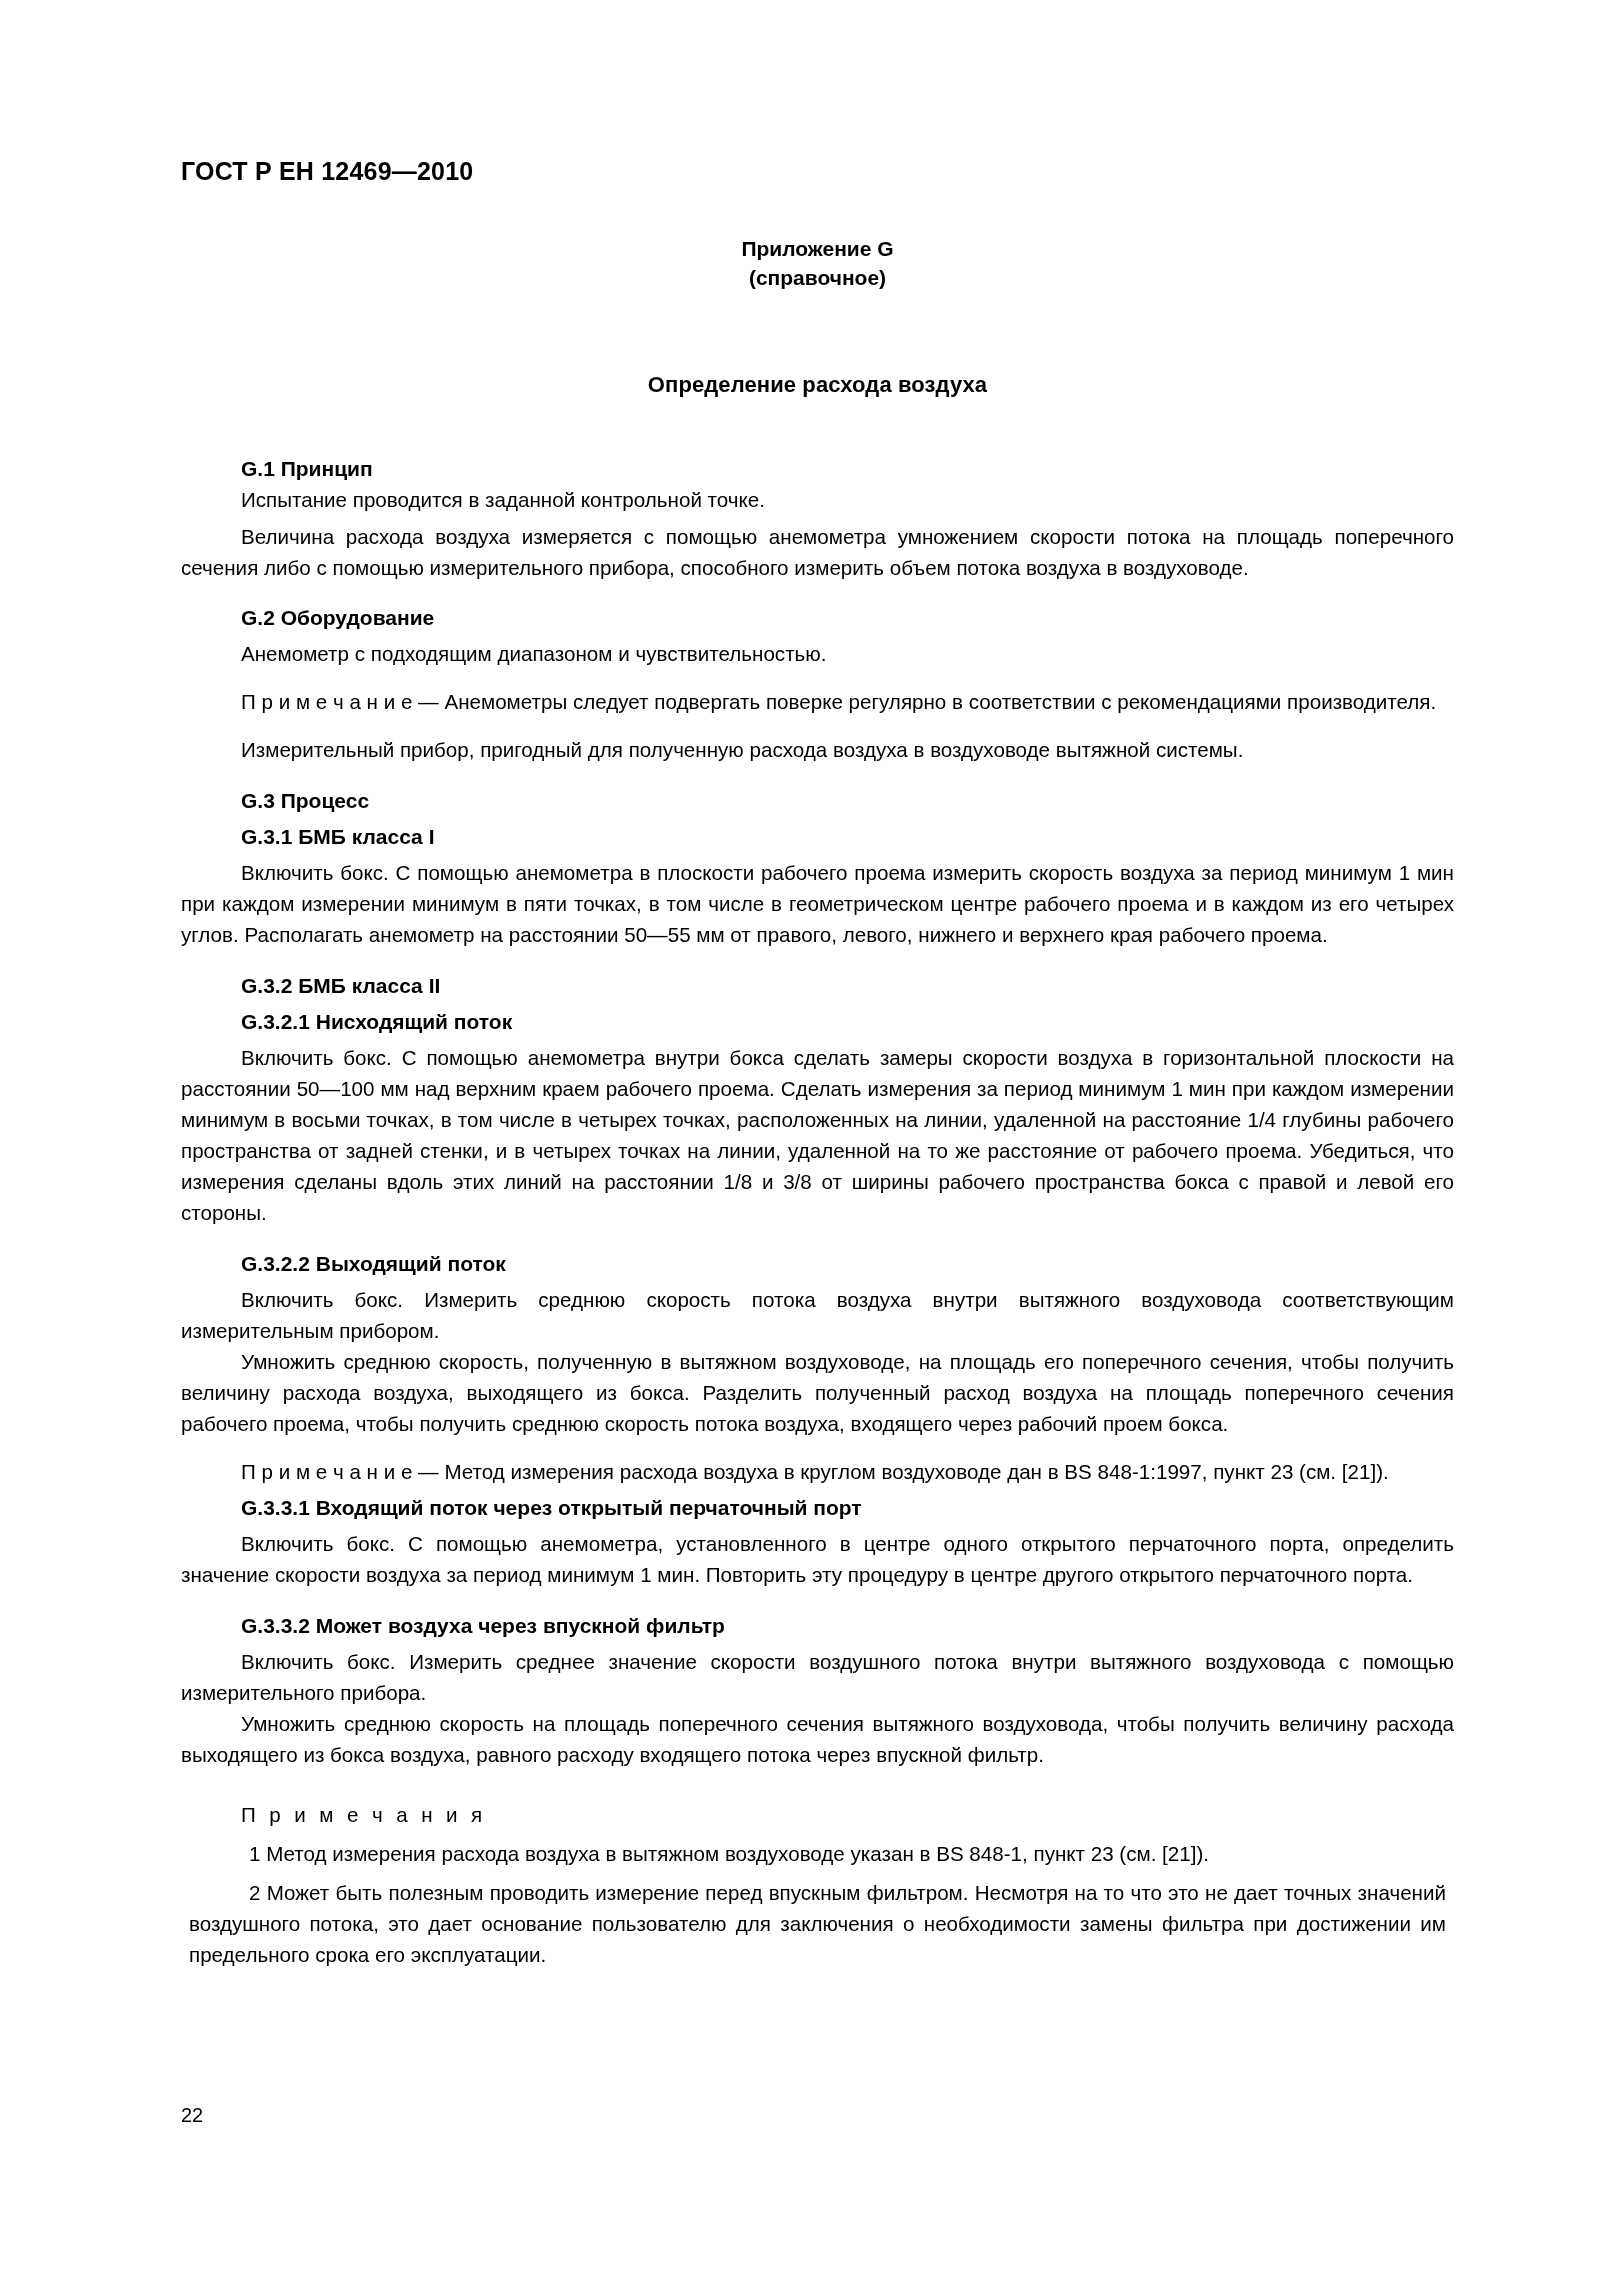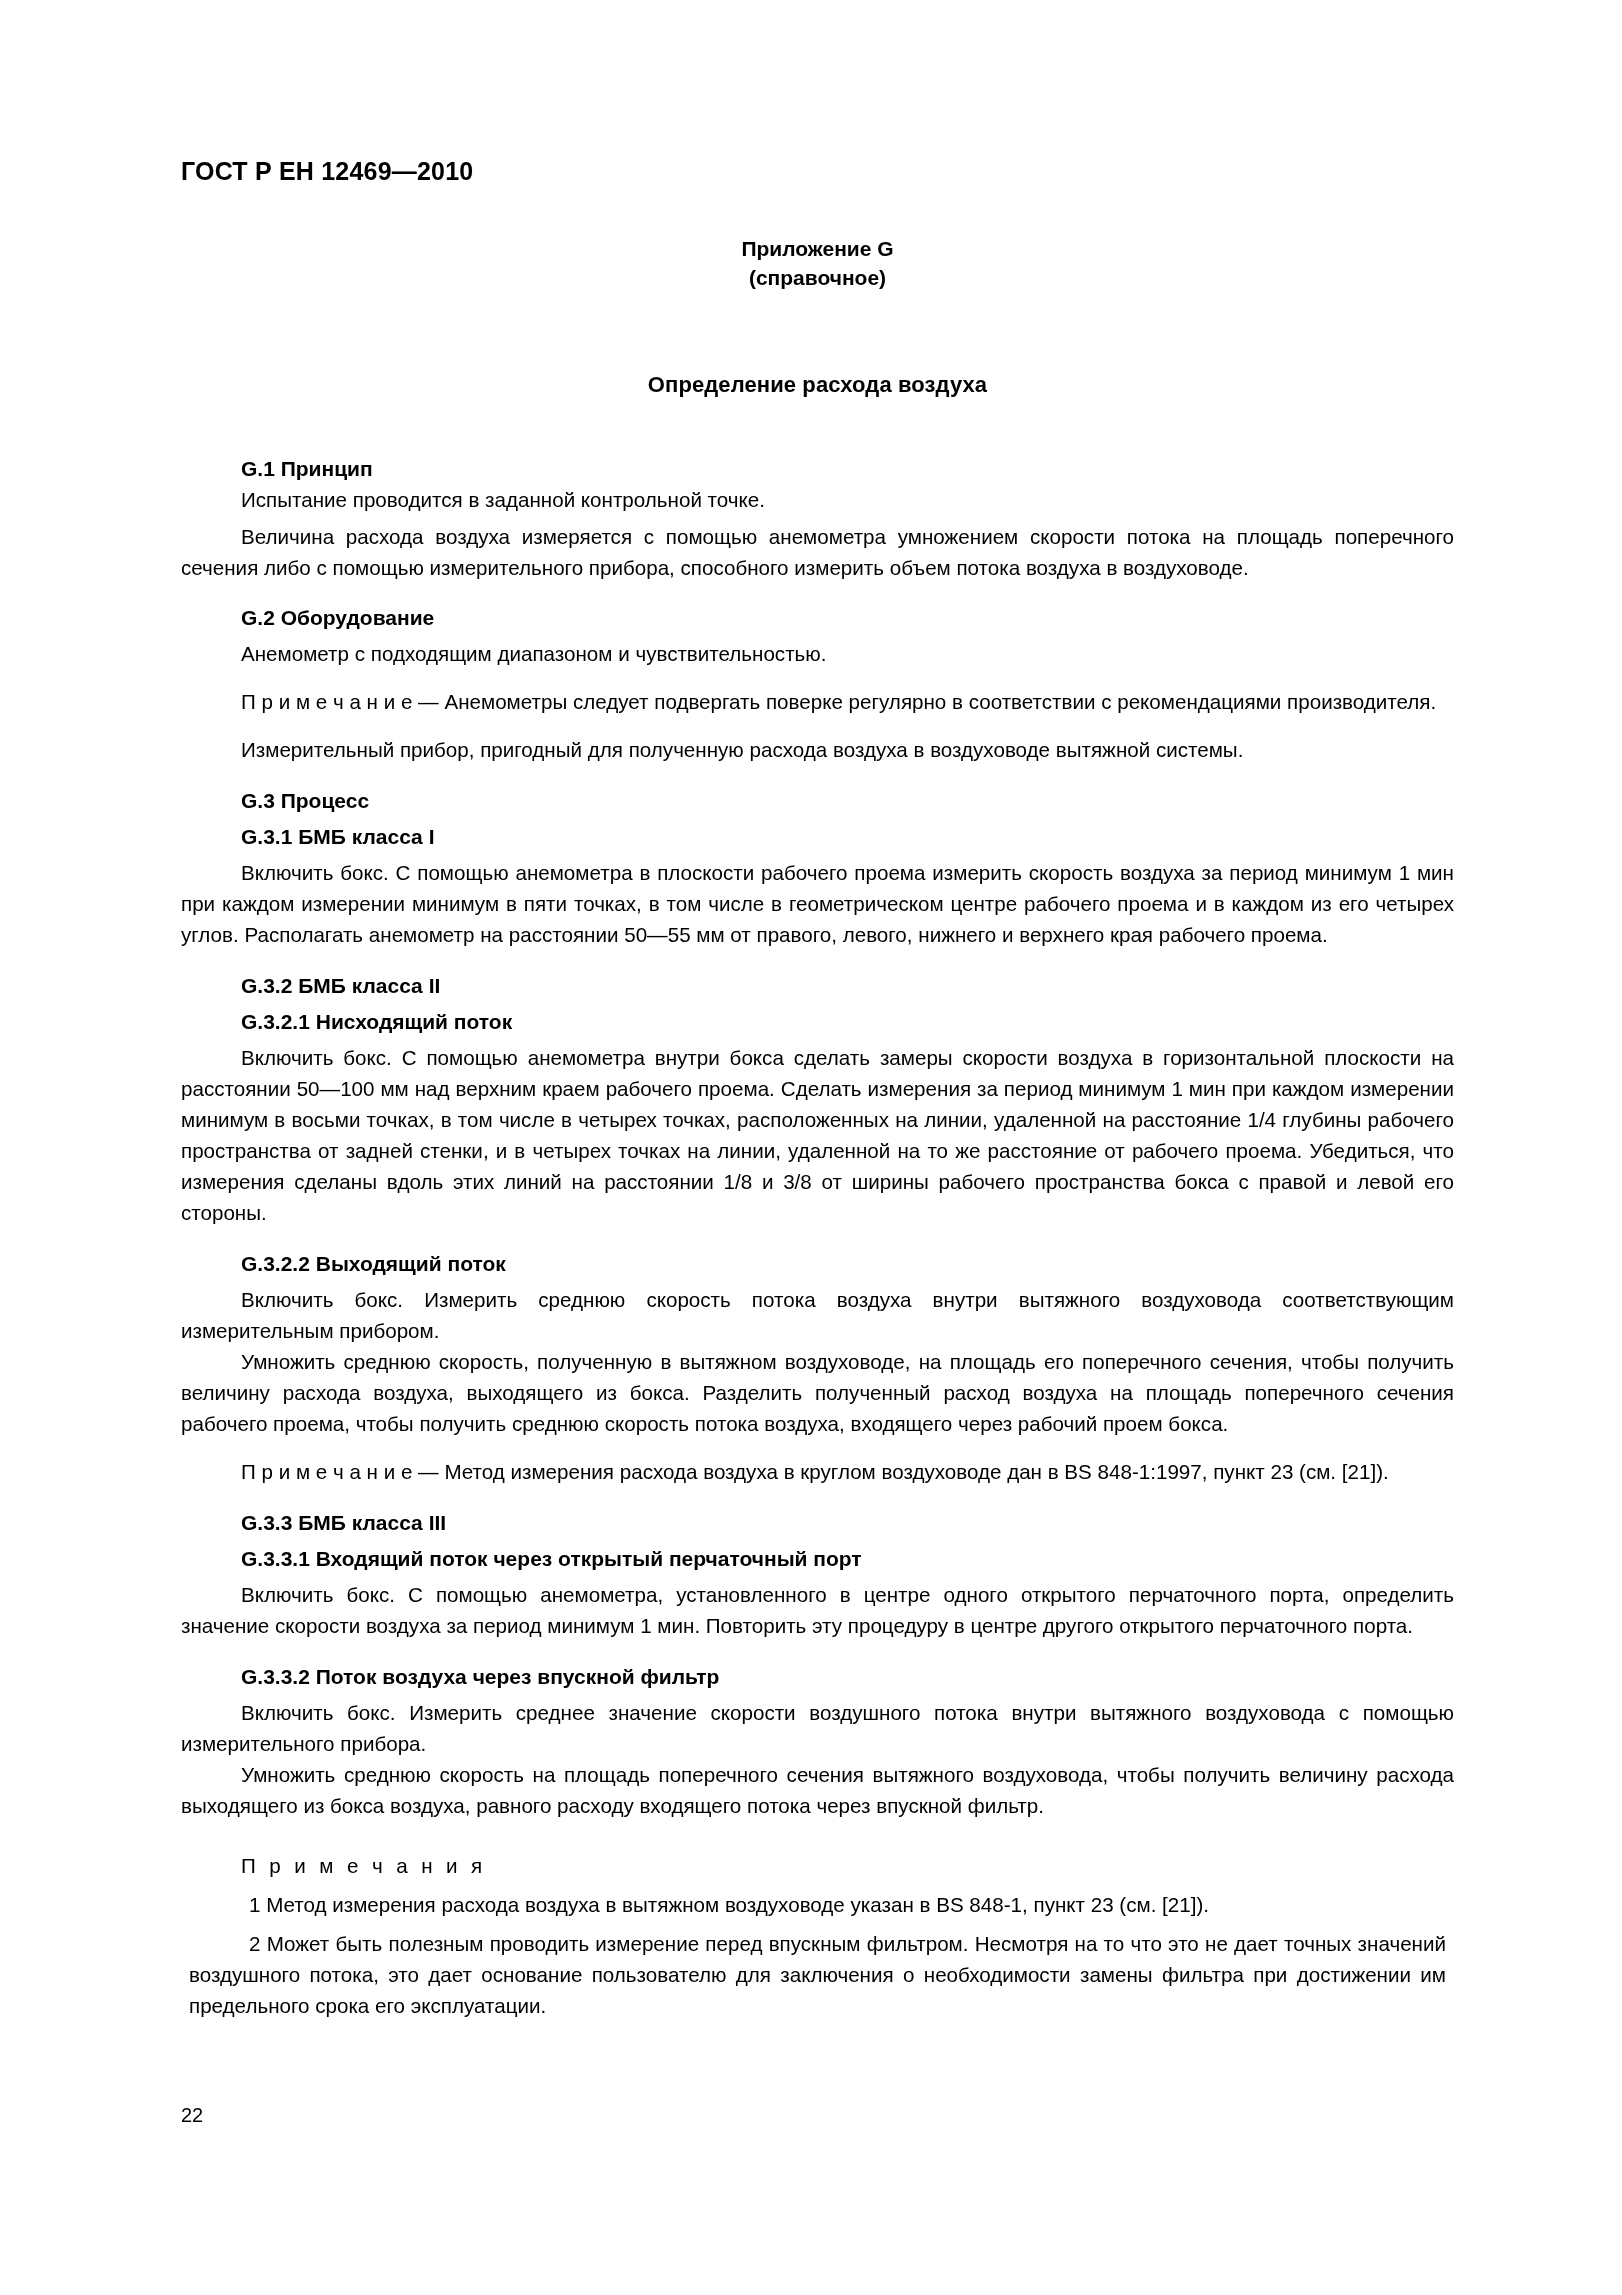--- a/index.html
+++ b/index.html
@@ -126,25 +126,24 @@
 
     <div class="clause-head">G.3.2  БМБ класса II</div>
     <div class="clause-head tight">G.3.2.1  Нисходящий поток</div>
     <p class="para first">Включить бокс. С помощью анемометра внутри бокса сделать замеры скорости воздуха в горизонтальной плоскости на расстоянии 50—100 мм над верхним краем рабочего проема. Сделать измерения за период минимум 1 мин при каждом измерении минимум в восьми точках, в том числе в четырех точках, расположенных на линии, удаленной на расстояние 1/4 глубины рабочего пространства от задней стенки, и в четырех точках на линии, удаленной на то же расстояние от рабочего проема. Убедиться, что измерения сделаны вдоль этих линий на расстоянии 1/8 и 3/8 от ширины рабочего пространства бокса с правой и левой его стороны.</p>
 
     <div class="clause-head">G.3.2.2  Выходящий поток</div>
     <p class="para first">Включить бокс. Измерить среднюю скорость потока воздуха внутри вытяжного воздуховода соответствующим измерительным прибором.</p>
     <p class="para">Умножить среднюю скорость, полученную в вытяжном воздуховоде, на площадь его поперечного сечения, чтобы получить величину расхода воздуха, выходящего из бокса. Разделить полученный расход воздуха на площадь поперечного сечения рабочего проема, чтобы получить среднюю скорость потока воздуха, входящего через рабочий проем бокса.</p>
     <p class="note">П р и м е ч а н и е — Метод измерения расхода воздуха в круглом воздуховоде дан в BS 848-1:1997, пункт 23 (см. [21]).</p>
 
-    <div class="clause-head">G.3.3  БМБ класса III</div>
     <div class="clause-head tight">G.3.3.1  Входящий поток через открытый перчаточный порт</div>
     <p class="para first">Включить бокс. С помощью анемометра, установленного в центре одного открытого перчаточного порта, определить значение скорости воздуха за период минимум 1 мин. Повторить эту процедуру в центре другого открытого перчаточного порта.</p>
 
-    <div class="clause-head">G.3.3.2  Поток воздуха через впускной фильтр</div>
+    <div class="clause-head">G.3.3.2  Может воздуха через впускной фильтр</div>
     <p class="para first">Включить бокс. Измерить среднее значение скорости воздушного потока внутри вытяжного воздуховода с помощью измерительного прибора.</p>
     <p class="para">Умножить среднюю скорость на площадь поперечного сечения вытяжного воздуховода, чтобы получить величину расхода выходящего из бокса воздуха, равного расходу входящего потока через впускной фильтр.</p>
 
     <div class="notes-head">П р и м е ч а н и я</div>
     <p class="note-item">1  Метод измерения расхода воздуха в вытяжном воздуховоде указан в BS 848-1, пункт 23 (см. [21]).</p>
     <p class="note-item">2  Может быть полезным проводить измерение перед впускным фильтром. Несмотря на то что это не дает точных значений воздушного потока, это дает основание пользователю для заключения о необходимости замены фильтра при достижении им предельного срока его эксплуатации.</p>
 
   </div>
 
   <div class="page-number">22</div>

